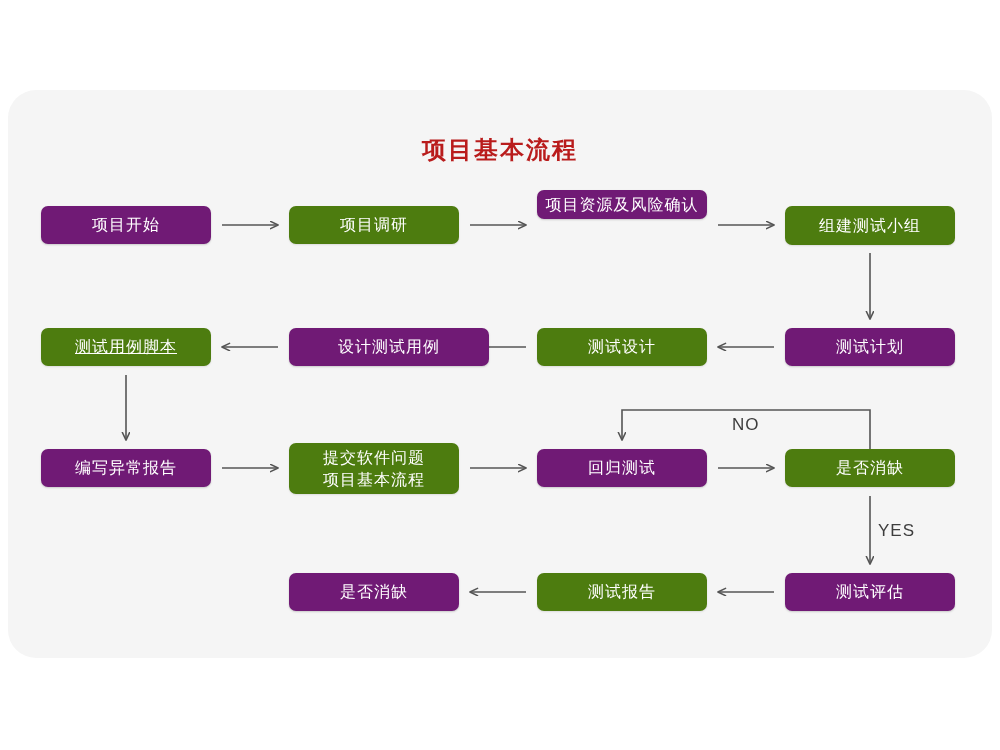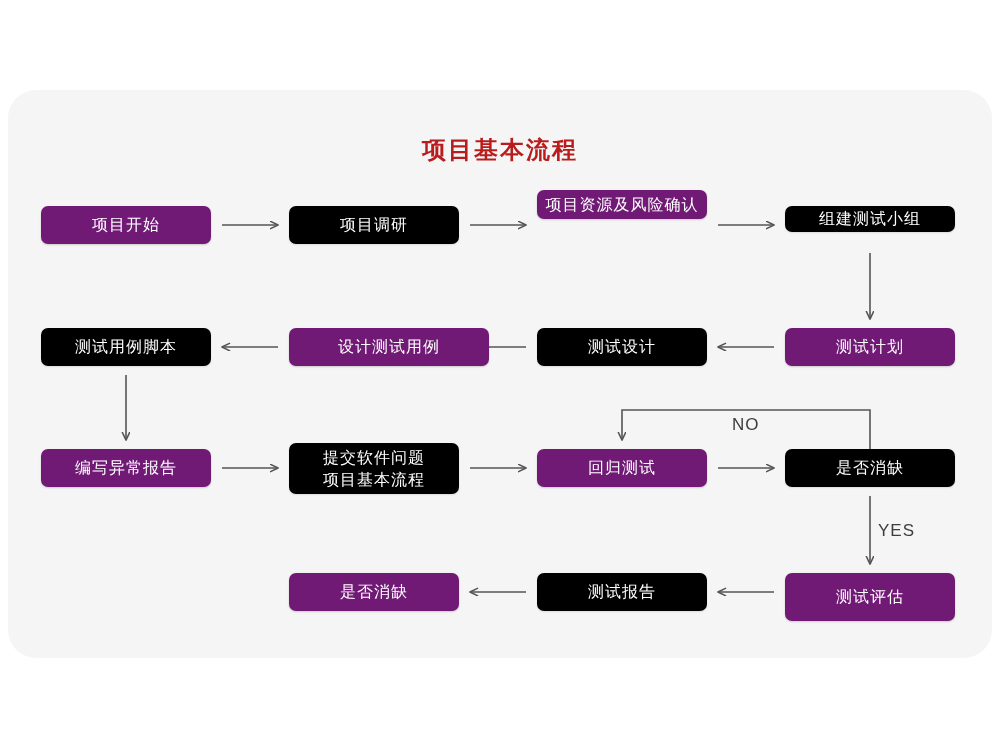--- a/index.html
+++ b/index.html
@@ -51,21 +51,21 @@
     line-height: 1.35;
     letter-spacing: 1px;
     color: #ffffff;
     white-space: pre-line;
   }
   .node.purple {
     background: #701a75;
     box-shadow: 0 1px 2px rgba(0,0,0,0.18);
   }
   .node.gray {
-    background: #000000;
+    background: #4d7c0f;
     box-shadow: 0 1px 2px rgba(0,0,0,0.10);
   }
   svg.links {
     position: absolute;
     left: 0;
     top: 0;
     width: 1000px;
     height: 750px;
     pointer-events: none;
   }
@@ -114,33 +114,33 @@
       <line x1="870" y1="496" x2="870" y2="564"></line>
 
       <line x1="774" y1="592" x2="718" y2="592"></line>
       <line x1="526" y1="592" x2="470" y2="592"></line>
     </g>
   </svg>
 
   <div class="node purple" style="left:41px;  top:206px; width:170px; height:38px;">项目开始</div>
   <div class="node gray" style="left:289px; top:206px; width:170px; height:38px;">项目调研</div>
   <div class="node purple" style="left:537px; top:190px; width:170px; height:29px;">项目资源及风险确认</div>
-  <div class="node gray" style="left:785px; top:206px; width:170px; height:26px;">组建测试小组</div>
+  <div class="node gray" style="left:785px; top:206px; width:170px; height:39px;">组建测试小组</div>
 
   <div class="node purple" style="left:785px; top:328px; width:170px; height:38px;border-radius:7px;">测试计划</div>
   <div class="node gray" style="left:537px; top:328px; width:170px; height:38px;">测试设计</div>
   <div class="node purple" style="left:289px; top:328px; width:200px; height:38px;">设计测试用例</div>
-  <div class="node gray" style="left:41px;  top:328px; width:170px; height:38px;">测试用例脚本</div>
+  <div class="node gray" style="left:41px;  top:328px; width:170px; height:38px;text-decoration:underline;">测试用例脚本</div>
 
   <div class="node purple" style="left:41px;  top:449px; width:170px; height:38px;">编写异常报告</div>
   <div class="node gray" style="left:289px; top:443px; width:170px; height:51px;">提交软件问题
 项目基本流程</div>
   <div class="node purple" style="left:537px; top:449px; width:170px; height:38px;">回归测试</div>
   <div class="node gray" style="left:785px; top:449px; width:170px; height:38px;">是否消缺</div>
 
-  <div class="node purple" style="left:785px; top:573px; width:170px; height:48px;">测试评估</div>
+  <div class="node purple" style="left:785px; top:573px; width:170px; height:38px;">测试评估</div>
   <div class="node gray" style="left:537px; top:573px; width:170px; height:38px;">测试报告</div>
   <div class="node purple" style="left:289px; top:573px; width:170px; height:38px;">是否消缺</div>
 
   <div class="edge-label" style="left:732px; top:415px;">NO</div>
   <div class="edge-label" style="left:878px; top:521px;">YES</div>
 
 </div>
 
 </body></html>

